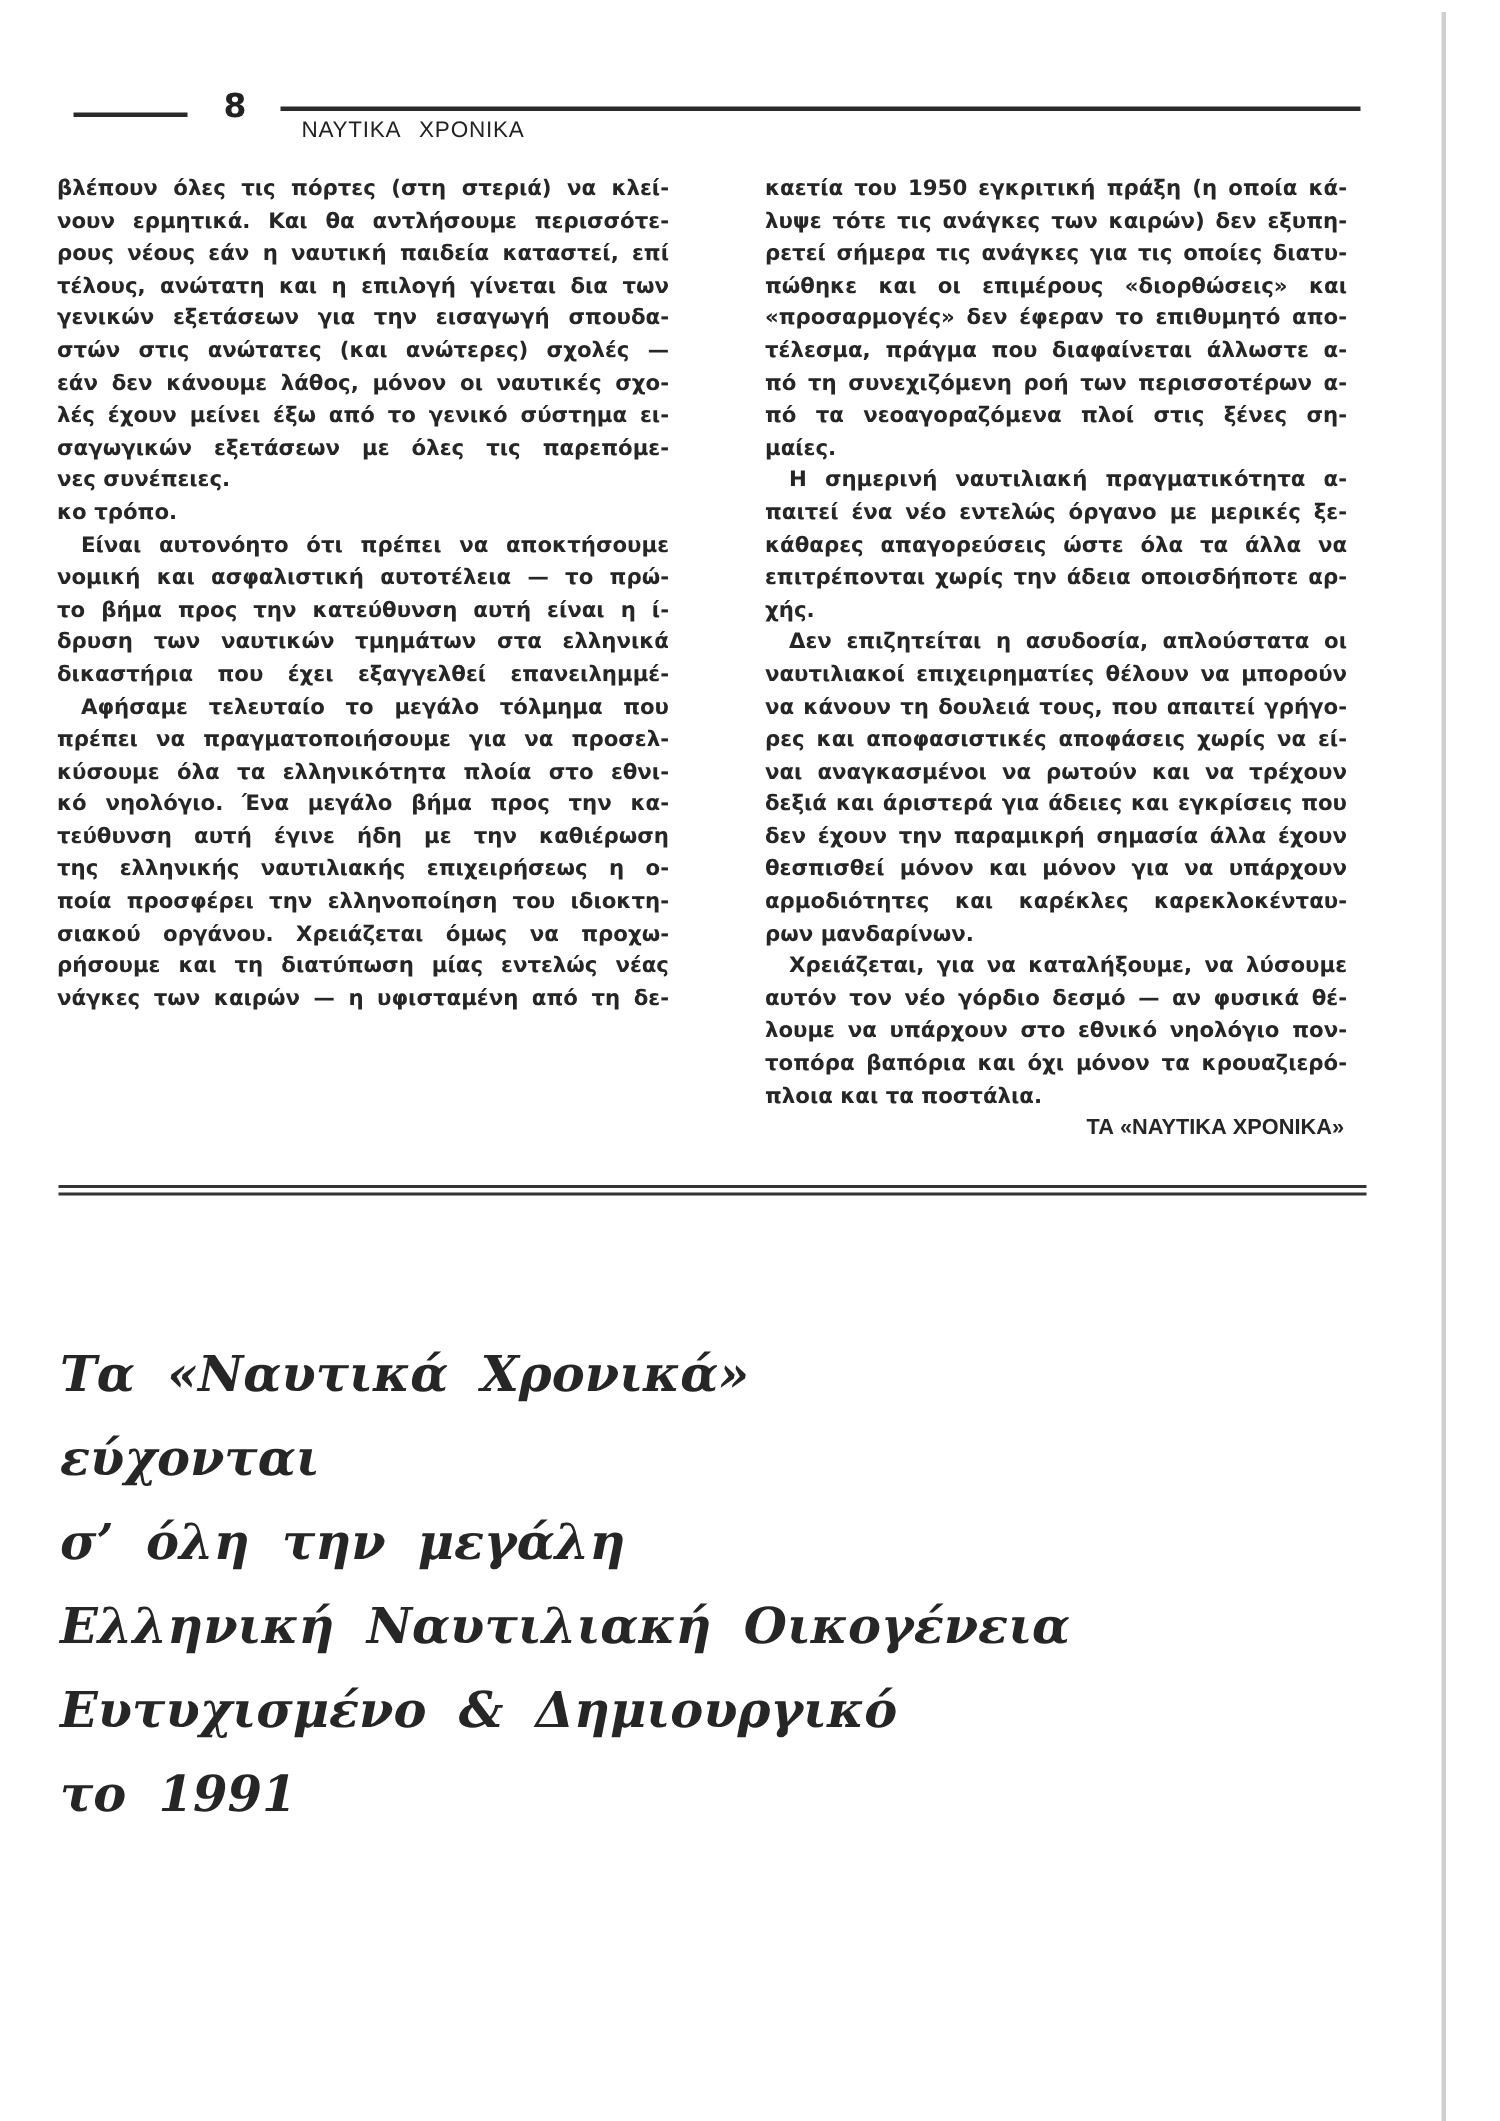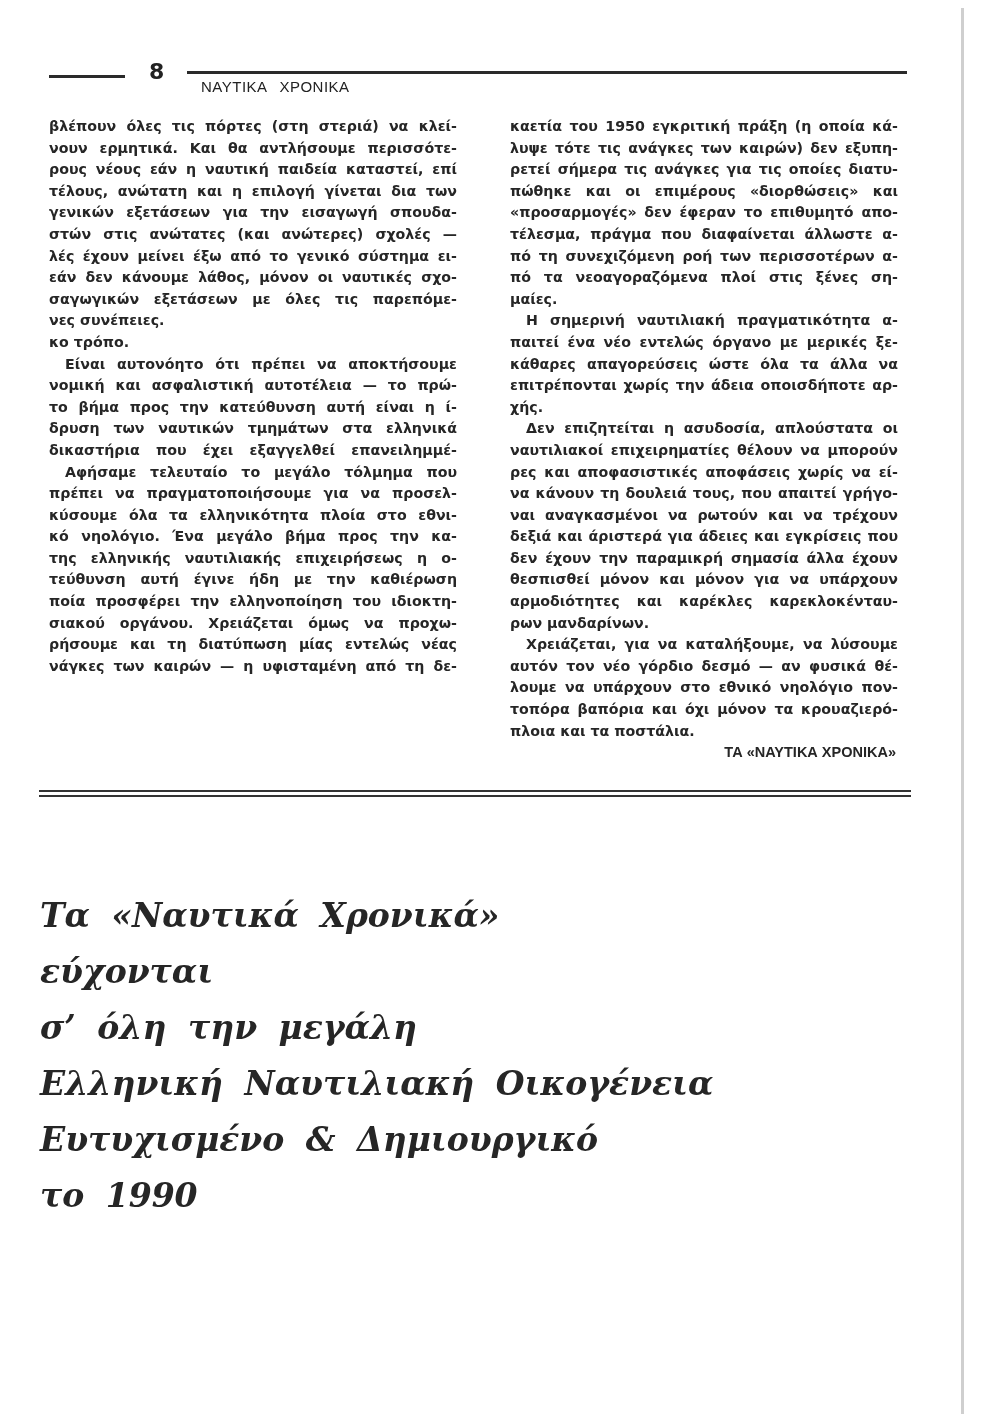--- a/index.html
+++ b/index.html
@@ -7,21 +7,21 @@
     width: 1000px; height: 1414px; background: #ffffff; position: relative; overflow: hidden;
     font-family: "DejaVu Sans", sans-serif; color: #1c1c1c;
   }
   .page-edge { position: absolute; left: 961px; top: 8px; width: 3px; height: 1406px; background: #cfcfcf; }
   .hdr-rule-left { position: absolute; left: 49px; top: 75px; width: 76px; height: 3px; background: #2a2a2a; }
   .hdr-num { position: absolute; left: 149px; top: 60px; font-size: 22px; font-weight: bold; line-height: 24px; color: #222; }
   .hdr-rule-right { position: absolute; left: 187px; top: 71px; width: 720px; height: 3px; background: #2a2a2a; }
   .hdr-title { position: absolute; left: 201px; top: 78px; font-family: "Liberation Sans", sans-serif; font-size: 15px; letter-spacing: 0.5px; color: #222; word-spacing: 8px; }
 
   .col { position: absolute; top: 116px; font-family: "DejaVu Sans", sans-serif; font-size: 14.2px; font-weight: bold; line-height: 21.6px; color: #262626; }
-  .col-left { left: 49px; width: 408px; }
+  .col-left { left: 38px; width: 408px; }
   .col-right { left: 510px; width: 388px; }
   .line { display: block; white-space: nowrap; text-align: justify; text-align-last: justify; }
   .line.last { text-align-last: left; }
   .line.indent { padding-left: 16px; }
   .signature { display: block; text-align: right; white-space: nowrap; font-family: Liberation Sans, sans-serif; font-size: 14.5px; padding-right: 2px; }
 
   .double-rule { position: absolute; left: 39px; width: 872px; top: 790px; height: 7px; border-top: 2px solid #333; border-bottom: 2px solid #333; box-sizing: border-box; }
 
   .greeting { position: absolute; left: 40px; width: 870px; top: 888px; 
     font-family: "DejaVu Serif", serif; font-style: italic; font-weight: bold; color: #262626; }
@@ -39,36 +39,36 @@
   <div class="hdr-title">ΝΑΥΤΙΚΑ ΧΡΟΝΙΚΑ</div>
 </div>
 
 <div class="col col-left" id="col-left">
     <span class="line">βλέπουν όλες τις πόρτες (στη στεριά) να κλεί-</span>
     <span class="line">νουν ερμητικά. Και θα αντλήσουμε περισσότε-</span>
     <span class="line">ρους νέους εάν η ναυτική παιδεία καταστεί, επί</span>
     <span class="line">τέλους, ανώτατη και η επιλογή γίνεται δια των</span>
     <span class="line">γενικών εξετάσεων για την εισαγωγή σπουδα-</span>
     <span class="line">στών στις ανώτατες (και ανώτερες) σχολές —</span>
+    <span class="line">εάν δεν κάνουμε λάθος, μόνον οι ναυτικές σχο-</span>
     <span class="line">λές έχουν μείνει έξω από το γενικό σύστημα ει-</span>
-    <span class="line">εάν δεν κάνουμε λάθος, μόνον οι ναυτικές σχο-</span>
     <span class="line">σαγωγικών εξετάσεων με όλες τις παρεπόμε-</span>
     <span class="line last">νες συνέπειες.</span>
     <span class="line last">κο τρόπο.</span>
     <span class="line indent">Είναι αυτονόητο ότι πρέπει να αποκτήσουμε</span>
     <span class="line">νομική και ασφαλιστική αυτοτέλεια — το πρώ-</span>
     <span class="line">το βήμα προς την κατεύθυνση αυτή είναι η ί-</span>
     <span class="line">δρυση των ναυτικών τμημάτων στα ελληνικά</span>
     <span class="line">δικαστήρια που έχει εξαγγελθεί επανειλημμέ-</span>
     <span class="line indent">Αφήσαμε τελευταίο το μεγάλο τόλμημα που</span>
     <span class="line">πρέπει να πραγματοποιήσουμε για να προσελ-</span>
     <span class="line">κύσουμε όλα τα ελληνικότητα πλοία στο εθνι-</span>
     <span class="line">κό νηολόγιο. Ένα μεγάλο βήμα προς την κα-</span>
+    <span class="line">τεύθυνση αυτή έγινε ήδη με την καθιέρωση</span>
     <span class="line">της ελληνικής ναυτιλιακής επιχειρήσεως η ο-</span>
-    <span class="line">τεύθυνση αυτή έγινε ήδη με την καθιέρωση</span>
     <span class="line">ποία προσφέρει την ελληνοποίηση του ιδιοκτη-</span>
     <span class="line">σιακού οργάνου. Χρειάζεται όμως να προχω-</span>
     <span class="line">ρήσουμε και τη διατύπωση μίας εντελώς νέας</span>
     <span class="line">νάγκες των καιρών — η υφισταμένη από τη δε-</span>
   </div>
 <div class="col col-right" id="col-right">
   <div id="col-right-lines">
       <span class="line">καετία του 1950 εγκριτική πράξη (η οποία κά-</span>
       <span class="line">λυψε τότε τις ανάγκες των καιρών) δεν εξυπη-</span>
       <span class="line">ρετεί σήμερα τις ανάγκες για τις οποίες διατυ-</span>
@@ -78,22 +78,22 @@
       <span class="line">πό τη συνεχιζόμενη ροή των περισσοτέρων α-</span>
       <span class="line">πό τα νεοαγοραζόμενα πλοί στις ξένες ση-</span>
       <span class="line last">μαίες.</span>
       <span class="line indent">Η σημερινή ναυτιλιακή πραγματικότητα α-</span>
       <span class="line">παιτεί ένα νέο εντελώς όργανο με μερικές ξε-</span>
       <span class="line">κάθαρες απαγορεύσεις ώστε όλα τα άλλα να</span>
       <span class="line">επιτρέπονται χωρίς την άδεια οποισδήποτε αρ-</span>
       <span class="line last">χής.</span>
       <span class="line indent">Δεν επιζητείται η ασυδοσία, απλούστατα οι</span>
       <span class="line">ναυτιλιακοί επιχειρηματίες θέλουν να μπορούν</span>
+      <span class="line">να κάνουν τη δουλειά τους, που απαιτεί γρήγο-</span>
       <span class="line">ρες και αποφασιστικές αποφάσεις χωρίς να εί-</span>
-      <span class="line">να κάνουν τη δουλειά τους, που απαιτεί γρήγο-</span>
       <span class="line">ναι αναγκασμένοι να ρωτούν και να τρέχουν</span>
       <span class="line">δεξιά και άριστερά για άδειες και εγκρίσεις που</span>
       <span class="line">δεν έχουν την παραμικρή σημασία άλλα έχουν</span>
       <span class="line">θεσπισθεί μόνον και μόνον για να υπάρχουν</span>
       <span class="line">αρμοδιότητες και καρέκλες καρεκλοκένταυ-</span>
       <span class="line last">ρων μανδαρίνων.</span>
       <span class="line indent">Χρειάζεται, για να καταλήξουμε, να λύσουμε</span>
       <span class="line">αυτόν τον νέο γόρδιο δεσμό — αν φυσικά θέ-</span>
       <span class="line">λουμε να υπάρχουν στο εθνικό νηολόγιο πον-</span>
       <span class="line">τοπόρα βαπόρια και όχι μόνον τα κρουαζιερό-</span>
@@ -103,14 +103,14 @@
 </div>
 
 <div class="double-rule"></div>
 
 <div class="greeting" id="greeting">
     <span class="gl">Τα «Ναυτικά Χρονικά»</span>
     <span class="gl">εύχονται</span>
     <span class="gl">σ’ όλη την μεγάλη</span>
     <span class="gl">Ελληνική Ναυτιλιακή Οικογένεια</span>
     <span class="gl">Ευτυχισμένο &amp; Δημιουργικό</span>
-    <span class="gl">το 1990</span>
+    <span class="gl">το 1991</span>
   </div>
 
 </body></html>

